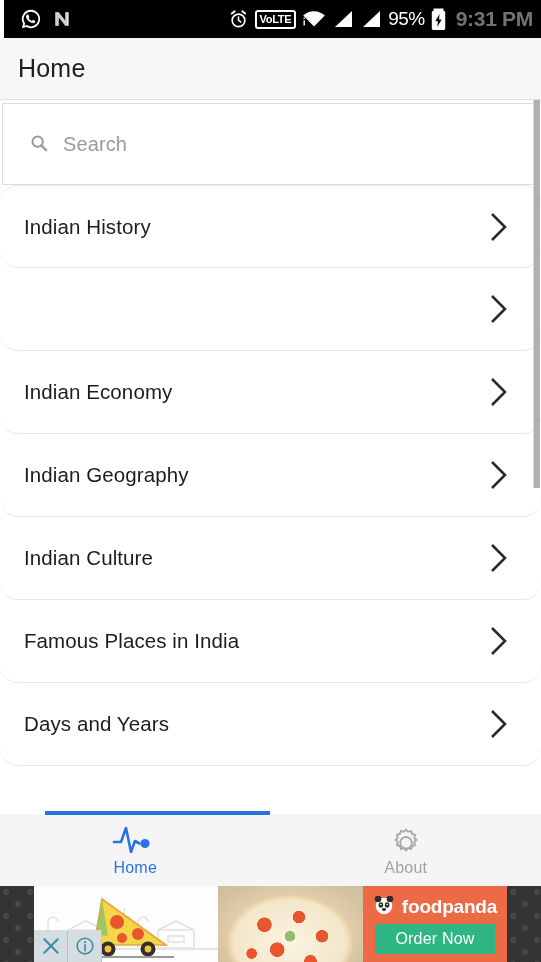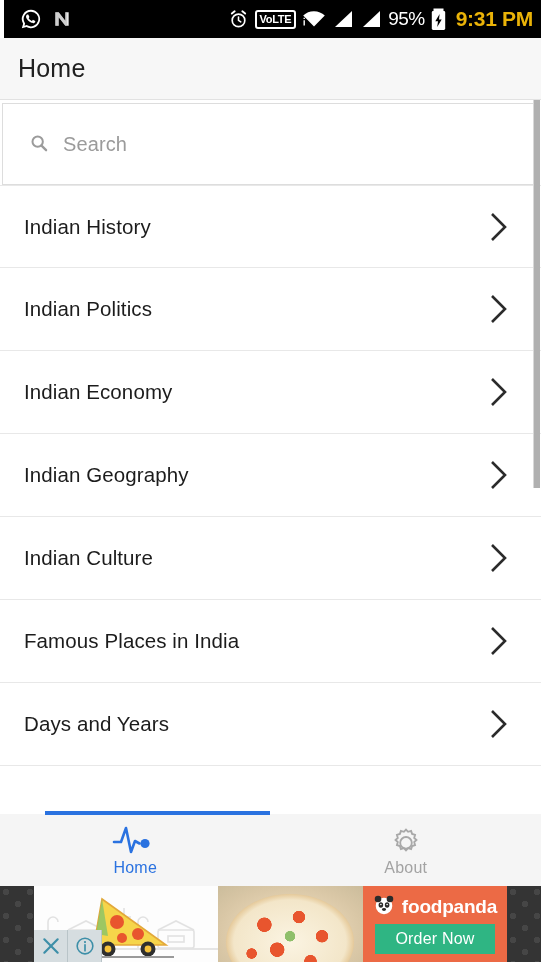--- a/index.html
+++ b/index.html
@@ -30,21 +30,21 @@
     padding: 2px 3px; letter-spacing: -0.3px;
     color: #ffffff;
     display: flex; align-items: center;
   }
   .sb-battery-text {
     font-size: 19px; font-weight: normal; letter-spacing: -0.5px;
     color: #ffffff;
   }
   .sb-clock {
     font-size: 21px; font-weight: bold; letter-spacing: -0.3px;
-    color: #eab308; margin-left: 4px;
+    color: #737373; margin-left: 4px;
   }
 
   
   .appbar {
     position: absolute; top: 38px; left: 0;
     width: 541px; height: 62px;
     background: #f7f7f7;
     border-bottom: 1px solid #e2e2e2;
     display: flex; align-items: center;
   }
@@ -76,20 +76,21 @@
   }
 
   .list { background: #ffffff; }
   .list-item {
     position: relative;
     height: 83px;
     border-bottom: 1px solid #e8e8e8;
     display: flex; align-items: center;
     padding: 0 24px 0 24px;
     background: #ffffff;
+    border-radius: 18px;
   }
   .list-item:first-child { border-top: 1px solid #e8e8e8; }
   .list-label {
     font-size: 20.5px; color: #1c1c1c; letter-spacing: 0.1px;
   }
   .chevron { margin-left: auto; display: flex; align-items: center; padding-right: 6px; }
 
   
   .scrolltrack {
     position: absolute; top: 0; right: 0;
@@ -271,21 +272,20 @@
     <div class="list">
       <div class="list-item">
         <span class="list-label">Indian History</span>
         <span class="chevron">
           <svg width="26" height="34" viewBox="0 0 26 34">
               <path d="M7 4 20 17 7 30" fill="none" stroke="#2b2b2b" stroke-width="2.6"></path>
             </svg>
         </span>
       </div>
       <div class="list-item">
-        <span class="list-label">Indian Politics</span>
         <span class="chevron">
           <svg width="26" height="34" viewBox="0 0 26 34">
               <path d="M7 4 20 17 7 30" fill="none" stroke="#2b2b2b" stroke-width="2.6"></path>
             </svg>
         </span>
       </div>
       <div class="list-item">
         <span class="list-label">Indian Economy</span>
         <span class="chevron">
           <svg width="26" height="34" viewBox="0 0 26 34">

